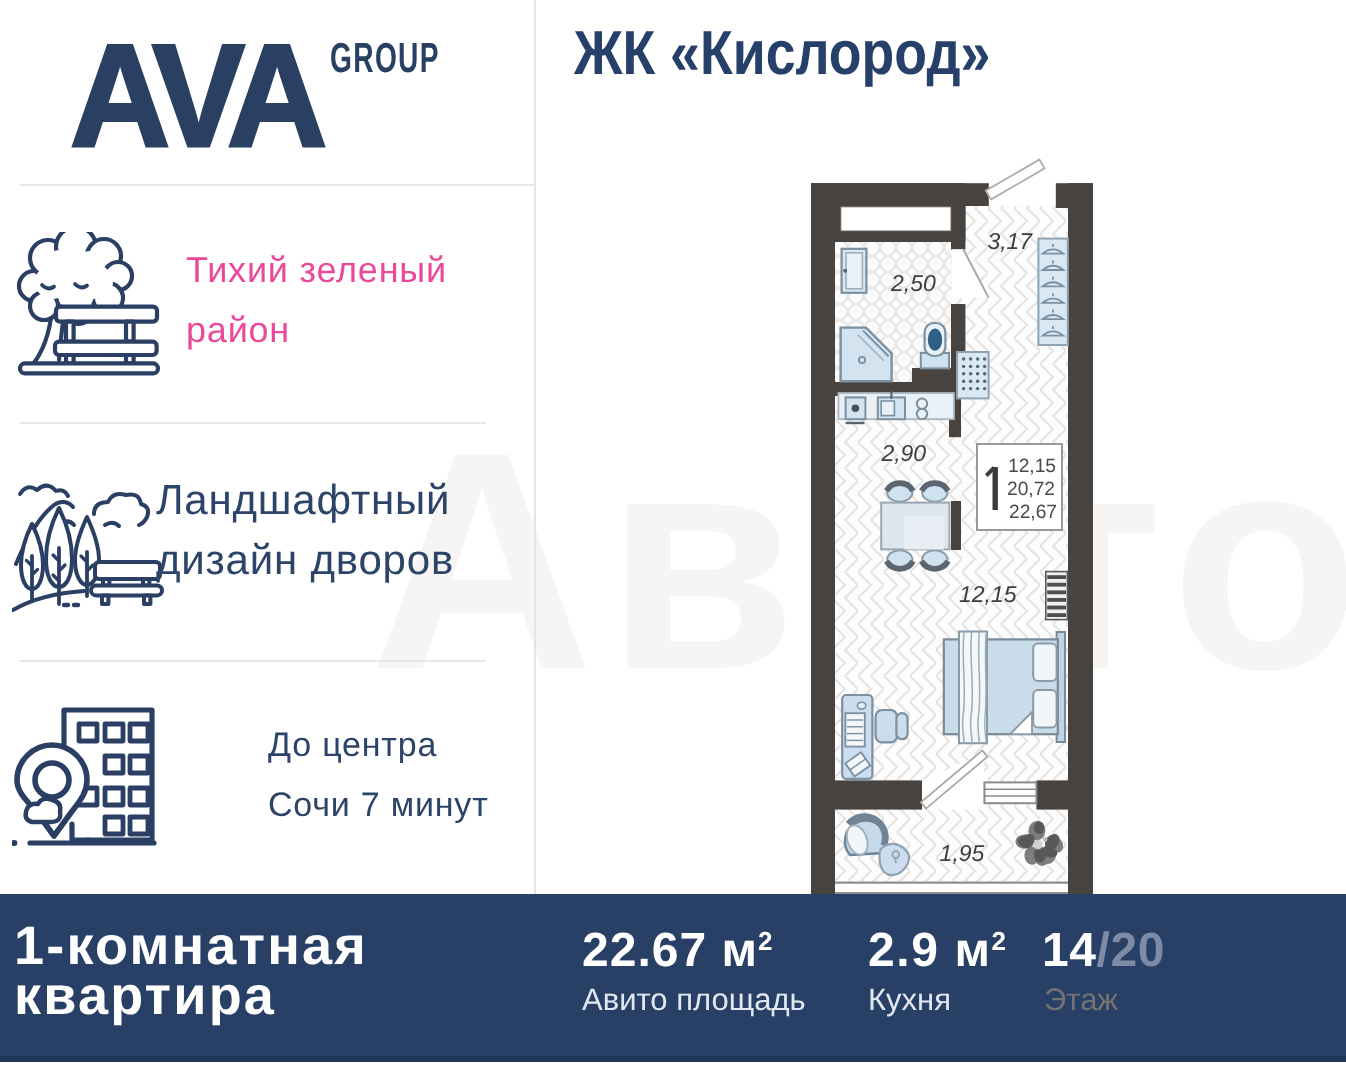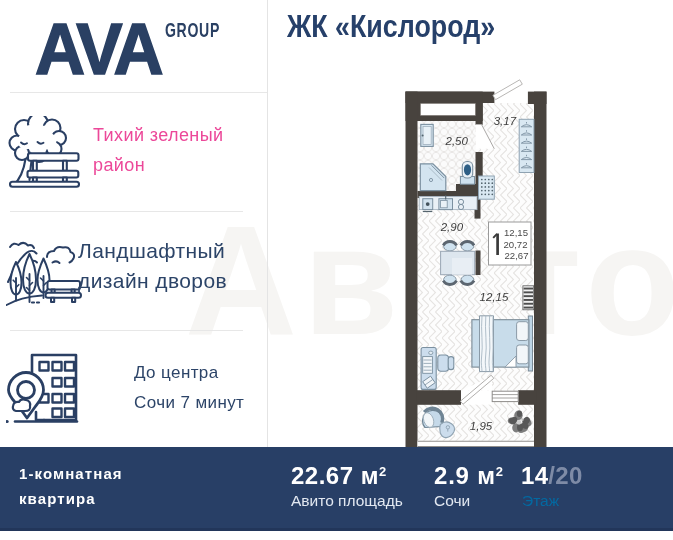--- a/index.html
+++ b/index.html
@@ -371,22 +371,22 @@
     <text x="440.7" y="230.5">2,90</text>
 
     <text x="479.5" y="300.8">12,15</text>
 
     <text x="469.8" y="430.3">1,95</text>
   </g>
 </svg>
 
 <div class="abs" style="left:0;top:447px;width:673px;height:80.5px;background:#283f66;border-bottom:3.5px solid #22365a;"></div>
 
-<div class="abs" style="left:7px;top:461px;font-size:15px;line-height:25px;font-weight:bold;color:#fff;letter-spacing:1.1px;margin-left:12px;">1-комнатная<br>квартира</div>
+<div class="abs" style="left:7px;top:461px;font-size:27px;line-height:25px;font-weight:bold;color:#fff;letter-spacing:1.1px;">1-комнатная<br>квартира</div>
 
 <div class="abs" style="left:291px;top:462px;font-size:24px;font-weight:bold;color:#fff;letter-spacing:0.5px;text-align:right;">22.67 м<span style="font-size:13px;vertical-align:8px;">2</span></div>
 <div class="abs" style="left:291px;top:492px;font-size:15.5px;color:#e2e8f1;">Авито площадь</div>
 
 <div class="abs" style="left:434px;top:462px;font-size:24px;font-weight:bold;color:#fff;letter-spacing:0.8px;text-align:center;">2.9 м<span style="font-size:13px;vertical-align:8px;">2</span></div>
-<div class="abs" style="left:434px;top:492px;font-size:15.5px;color:#e2e8f1;">Сочи</div>
+<div class="abs" style="left:434px;top:492px;font-size:15.5px;color:#e2e8f1;">Кухня</div>
 
 <div class="abs" style="left:521px;top:462px;font-size:24px;font-weight:bold;color:#fff;letter-spacing:0.3px;">14<span style="color:#7e8ba6;">/20</span></div>
-<div class="abs" style="left:522px;top:492px;font-size:15.5px;color:#0369a1;">Этаж</div>
+<div class="abs" style="left:522px;top:492px;font-size:15.5px;color:#737373;">Этаж</div>
 
 </body></html>

